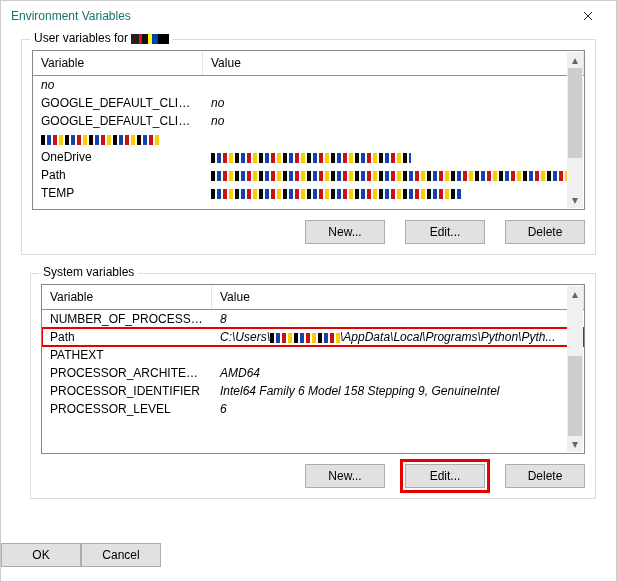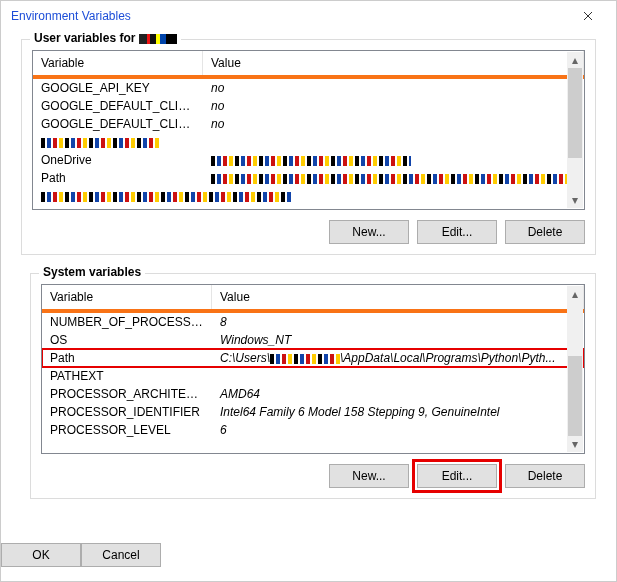--- a/index.html
+++ b/index.html
@@ -5,63 +5,63 @@
   * { box-sizing: border-box; font-family: "Segoe UI", Tahoma, sans-serif; }
   body { margin: 0; background: #f0f0f0; font-size: 12px; color: #000; }
   .window {
     width: 617px; height: 582px; background: #fff; border: 1px solid #ccc;
     position: relative; display: flex; flex-direction: column;
   }
   .titlebar {
     height: 30px; display: flex; align-items: center; justify-content: space-between;
     padding: 0 8px 0 10px;
   }
-  .titlebar .title { font-size: 12px; color: #1d4ed8; }
+  .titlebar .title { font-size: 12px; color: #0f766e; }
   .close-btn { width: 40px; height: 28px; display:flex; align-items:center; justify-content:center; color:#333; }
   .close-btn svg { width: 10px; height: 10px; }
   .content { flex:1; padding: 8px 20px 12px 20px; display:flex; flex-direction:column; }
   .groupbox {
     border: 1px solid #dcdcdc; padding: 10px 10px 10px 10px; margin-bottom: 18px;
     position: relative;
   }
   .groupbox .legend {
-    position: absolute; top: -9px; left: 8px; background: #fff; padding: 0 4px; font-size: 12px; font-weight: bold;
+    position: absolute; top: -9px; left: 8px; background: #fff; padding: 0 4px; font-size: 12px;
   }
   .redacted-chip {
     display:inline-block; width:38px; height:10px; vertical-align:middle;
     background: linear-gradient(90deg,#222 0 20%,#e11 20% 30%,#111 30% 45%,#ff0 45% 55%,#04a 55% 70%,#000 70% 100%);
     filter: blur(0.2px);
   }
   .list {
     border: 1px solid #828790; background:#fff; height: 160px; position:relative; overflow:hidden;
   }
   .list.lower { height: 170px; }
   .list-header {
-    display:flex; border-bottom:4px solid #f97316; background:#fff; font-size:12px;
+    display:flex; border-bottom:1px solid #f97316; background:#fff; font-size:12px;
   }
   .list-header .col { padding: 5px 8px; border-right:1px solid #e5e5e5; }
   .col-var { width: 170px; flex:0 0 170px; }
   .col-val { flex:1; }
   .rows { height: calc(100% - 26px); overflow:hidden; }
   .row { display:flex; font-size:12px; height:18px; align-items:center; }
   .row .cell { padding: 1px 8px; white-space:nowrap; overflow:hidden; text-overflow:ellipsis; }
   .row .cell.col-var { width:170px; flex:0 0 170px; }
   .row .cell.col-val { flex:1;font-style:italic; }
   .row.highlighted { outline: 2px solid #e60000; outline-offset:-1px; background:#fff; }
   .scrollbar {
     position:absolute; right:1px; top:1px; bottom:1px; width:16px; background:#f0f0f0;
     display:flex; flex-direction:column; align-items:center; justify-content:space-between;
   }
   .sb-btn { width:16px; height:16px; display:flex; align-items:center; justify-content:center; color:#666; }
   .sb-thumb { width:14px; background:#cdcdcd; margin:0 1px; }
   .pix {
     display:inline-block; height:10px; vertical-align:middle;
     background-image: repeating-linear-gradient(90deg,#000 0 4px,#fff 4px 6px,#14a 6px 10px,#fff 10px 12px,#c11 12px 16px,#fff 16px 18px,#fc0 18px 22px,#fff 22px 24px);
   }
-  .btnrow { display:flex; justify-content:flex-end; gap:8px; padding-top:10px; }
+  .btnrow { display:flex; justify-content:flex-end; gap:20px; padding-top:10px; }
   button.win {
     width: 80px; height: 24px; background:#e1e1e1; border:1px solid #adadad;
     font-size:12px; color:#000; cursor:pointer; padding:0;
   }
   .edit-highlight {
     position:absolute; border:3px solid #e60000; pointer-events:none;
   }
   .footer { display:flex; justify-content:flex-start; gap:0; padding:6px 20px 14px 0; }
 </style>
 </head>
@@ -85,21 +85,20 @@
         <span>User variables for </span><span class="redacted-chip"></span>
       </div>
 
       <div class="list">
         <div class="list-header">
           <div class="col col-var">Variable</div>
           <div class="col col-val">Value</div>
         </div>
         <div class="rows" id="user-rows">
             <div class="row">
-              <div class="cell col-var">GOOGLE_API_KEY</div>
               <div class="cell col-val">no</div>
             </div>
             <div class="row">
               <div class="cell col-var">GOOGLE_DEFAULT_CLIENT_ID</div>
               <div class="cell col-val">no</div>
             </div>
             <div class="row">
               <div class="cell col-var">GOOGLE_DEFAULT_CLIENT_...</div>
               <div class="cell col-val">no</div>
             </div>
@@ -108,20 +107,21 @@
             </div>
             <div class="row">
               <div class="cell col-var">OneDrive</div>
               <div class="cell col-val"><span class="pix" style="width: 200px;"></span></div>
             </div>
             <div class="row">
               <div class="cell col-var">Path</div>
               <div class="cell col-val"><span class="pix" style="width: 360px;"></span></div>
             </div>
             <div class="row">
+              <div class="cell col-var">TEMP</div>
               <div class="cell col-val"><span class="pix" style="width: 250px;"></span></div>
             </div>
           </div>
         <div class="scrollbar">
           <div class="sb-btn">▴</div>
           <div class="sb-thumb" style="height:90px; margin-top:0;"></div>
           <div style="flex:1"></div>
           <div class="sb-btn">▾</div>
         </div>
       </div>
@@ -138,24 +138,20 @@
 
       <div class="list lower" style="position:relative;">
         <div class="list-header">
           <div class="col col-var">Variable</div>
           <div class="col col-val">Value</div>
         </div>
         <div class="rows" id="sys-rows">
             <div class="row">
               <div class="cell col-var">NUMBER_OF_PROCESSORS</div>
               <div class="cell col-val">8</div>
-            </div>
-            <div class="row">
-              <div class="cell col-var">OS</div>
-              <div class="cell col-val">Windows_NT</div>
             </div>
             <div class="row highlighted">
               <div class="cell col-var">Path</div>
               <div class="cell col-val"><span>C:\Users\</span><span class="pix" style="width: 70px;"></span><span>\AppData\Local\Programs\Python\Pyth...</span></div>
             </div>
             <div class="row">
               <div class="cell col-var">PATHEXT</div>
             </div>
             <div class="row">
               <div class="cell col-var">PROCESSOR_ARCHITECTURE</div>

